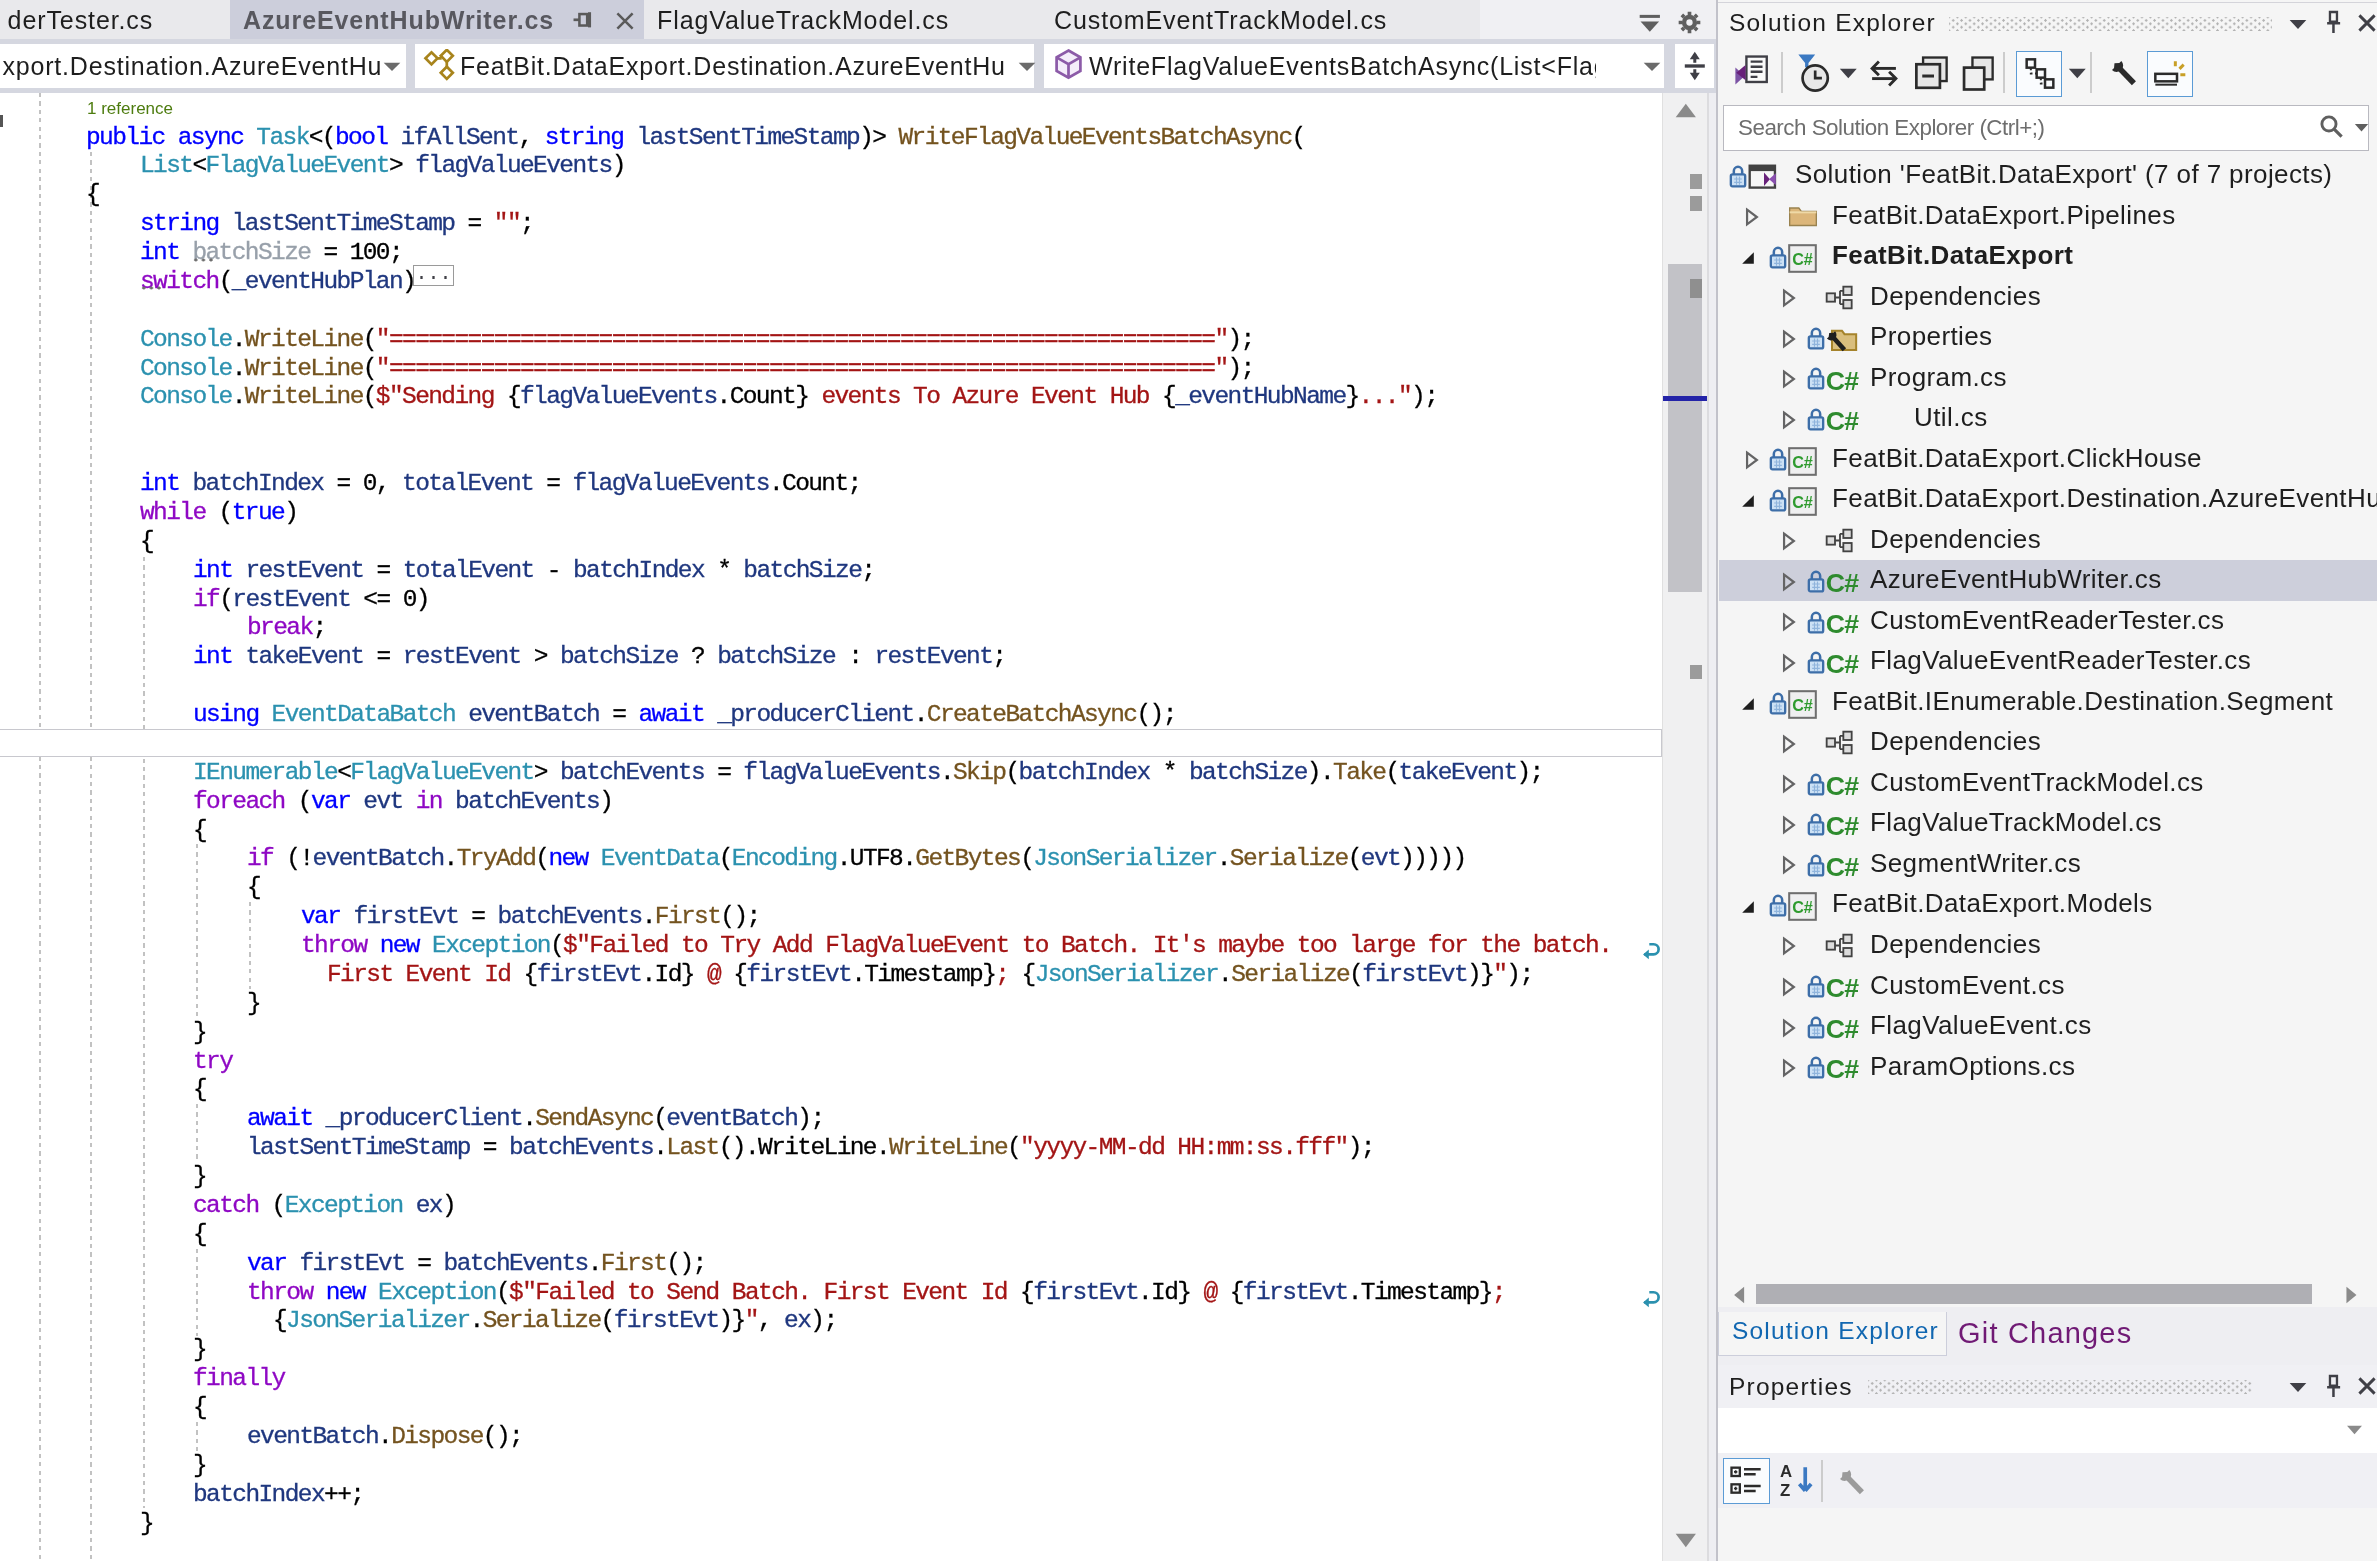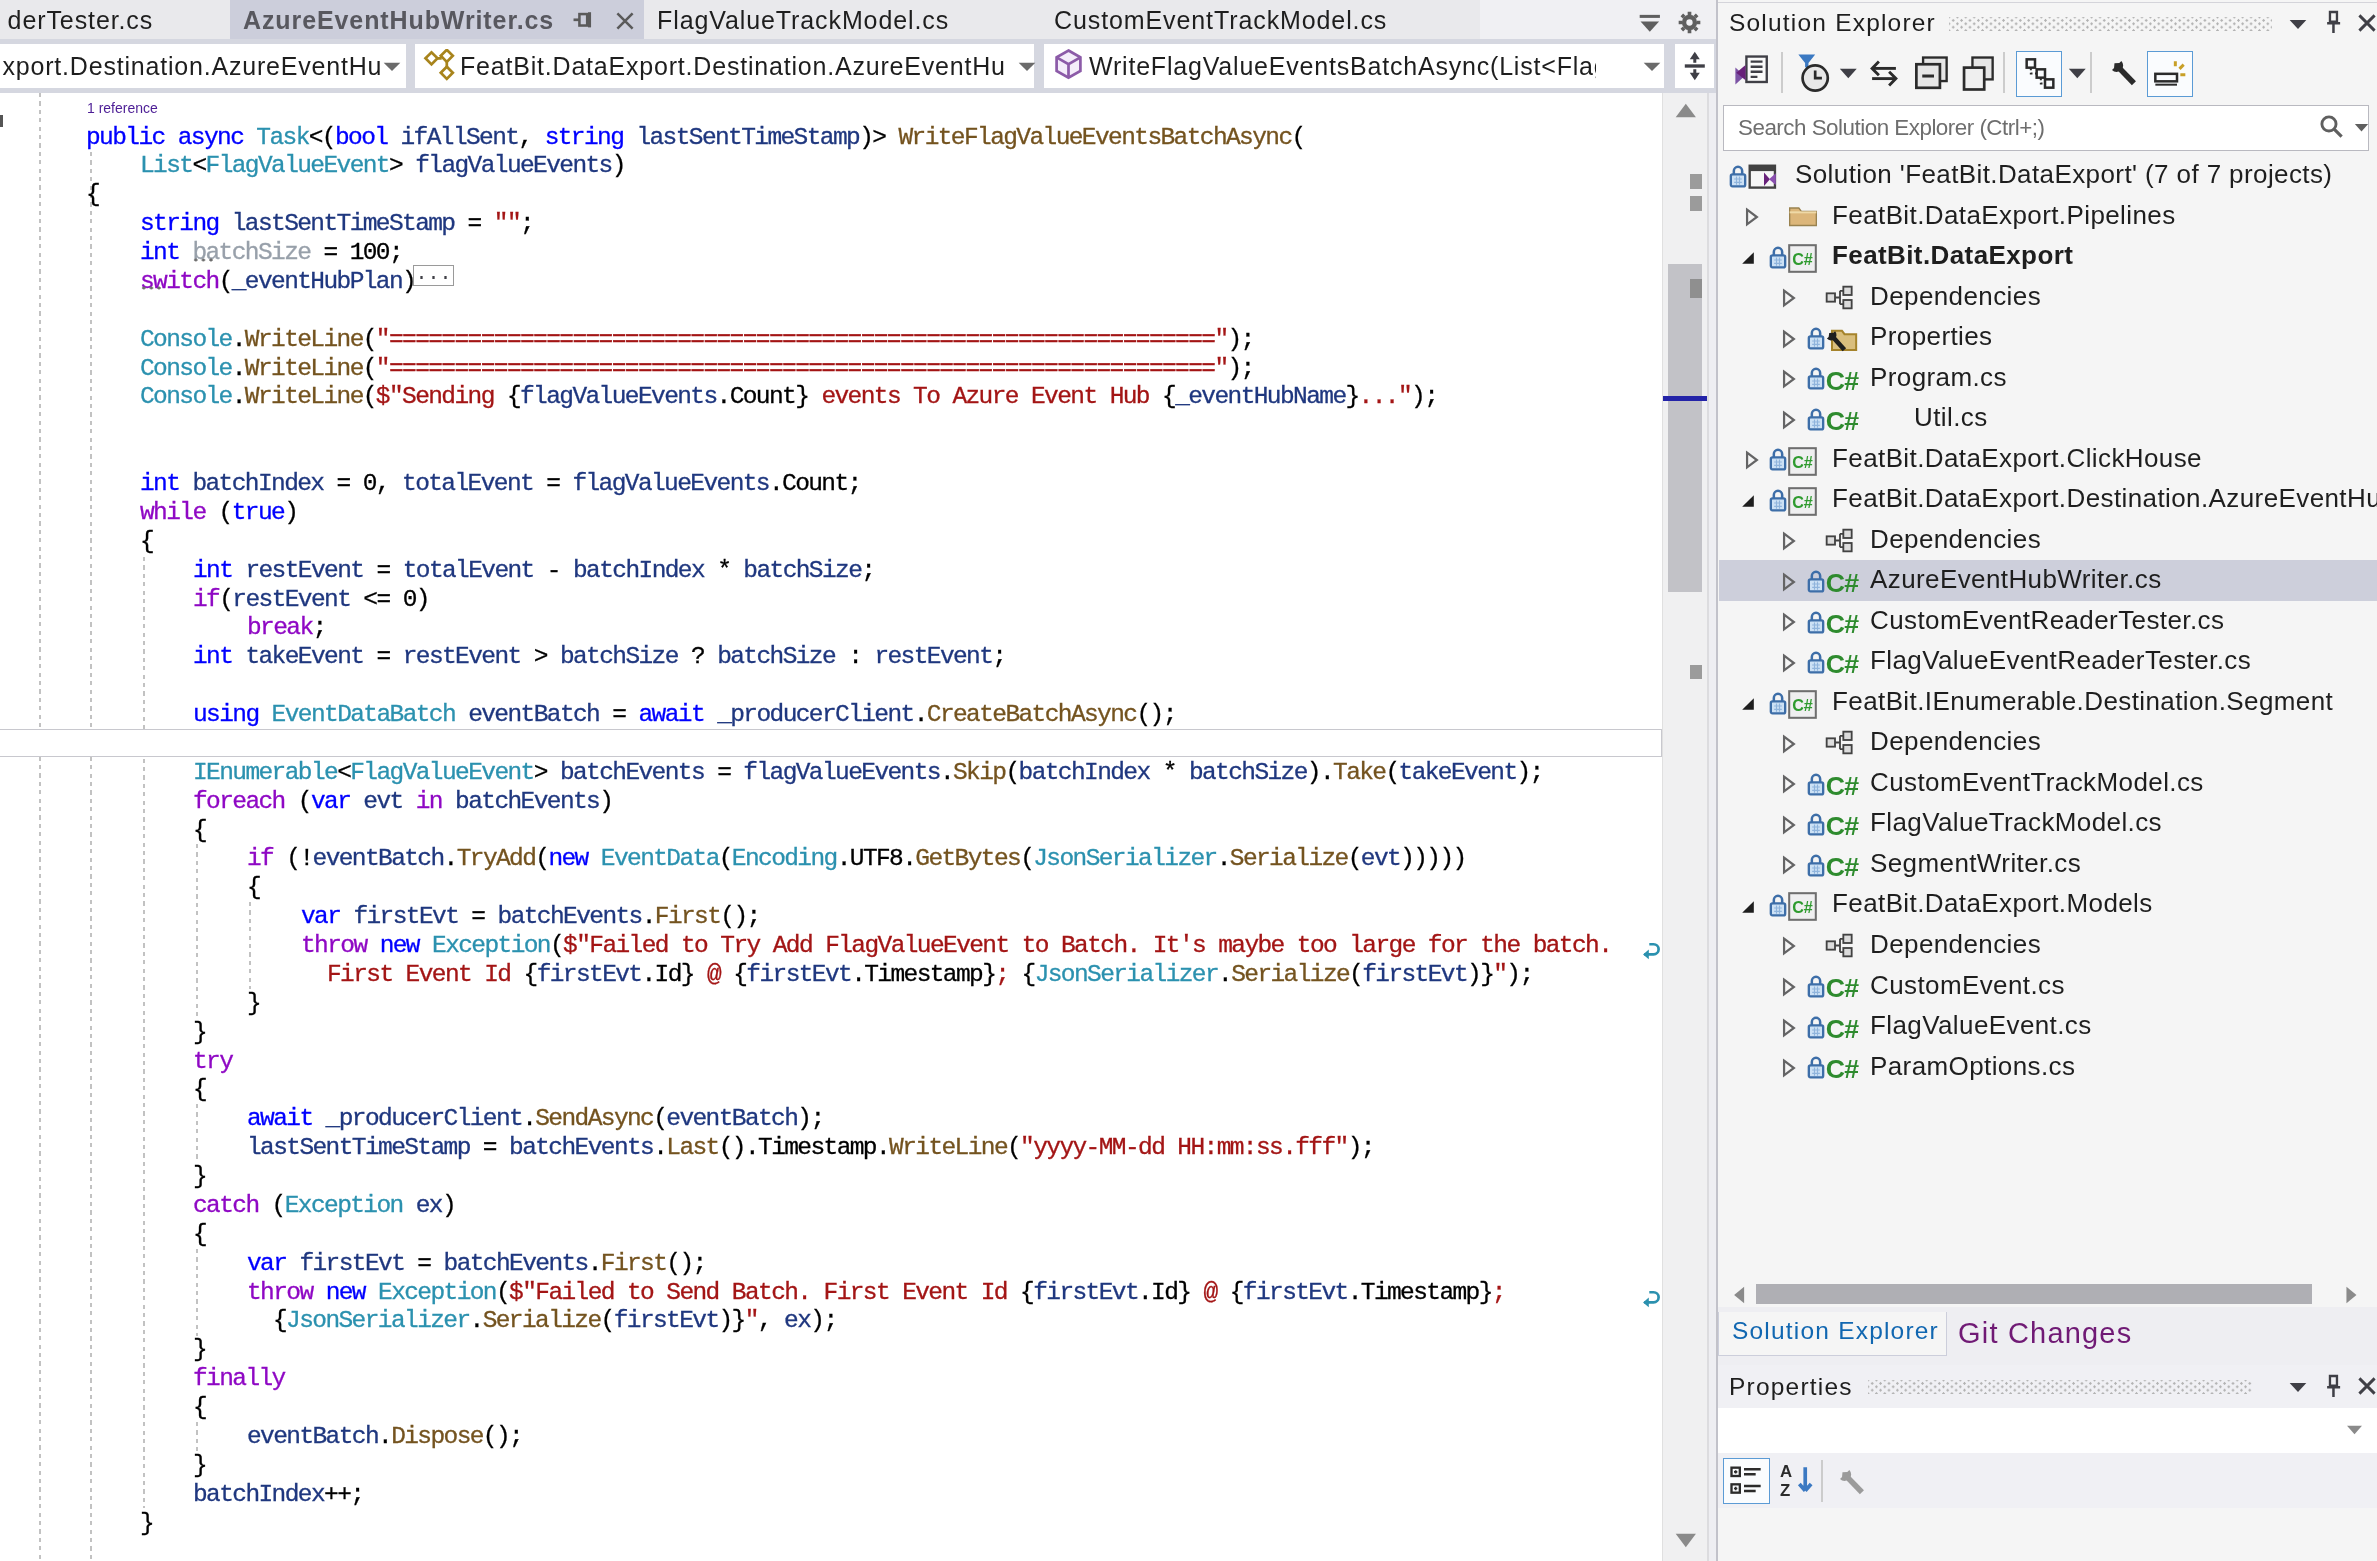--- a/index.html
+++ b/index.html
@@ -1,17 +1,17 @@
 <!DOCTYPE html>
 <html style="font-size:13.5px"><head><meta charset="utf-8"><style>
 *{margin:0;padding:0;box-sizing:border-box}
 html,body{width:2377px;height:1561px;overflow:hidden;position:relative;background:#EEEEF2;font-family:"Liberation Sans",sans-serif}
 .abs{position:absolute}
 .cl{position:absolute;white-space:pre;font-family:"Liberation Mono",monospace;font-size:24.5px;letter-spacing:-1.6px;line-height:29px;height:29px;color:#000;-webkit-text-stroke:0.3px currentColor}
-.lens{position:absolute;font-size:14px;color:#4c1d95;line-height:29px;height:29px}
+.lens{position:absolute;font-size:17px;color:#4d7c0f;line-height:29px;height:29px}
 .cl .k{color:#0000FF}.cl .c{color:#8F08C4}.cl .t{color:#2B91AF}.cl .i{color:#1F377F}.cl .m{color:#74531F}.cl .s{color:#A31515}.cl .p{color:#000}.cl .g{color:#98A0AA}
 .guide{position:absolute;width:1.7px;background-image:repeating-linear-gradient(to bottom,#C2C2C2 0 4.2px,transparent 4.2px 8.4px)}
 .trow{position:absolute;font-size:26px;letter-spacing:0.4px;color:#1E1E1E;line-height:35px;height:35px;white-space:pre}
 .ttl{position:absolute;font-size:24.5px;letter-spacing:1.2px;color:#1E1E1E}
 .dots{position:absolute;background-image:radial-gradient(circle,#B2B2B2 1px,transparent 1.4px),radial-gradient(circle,#B2B2B2 1px,transparent 1.4px);background-size:8.4px 6.8px;background-position:0 0,4.2px 3.4px}
 .tabtxt{position:absolute;font-size:25px;letter-spacing:0.9px;color:#1E1E1E;white-space:pre}
 .crumbtxt{position:absolute;font-size:25px;letter-spacing:0.8px;color:#1E1E1E;white-space:pre}
 </style></head><body>
 
 <div class="abs" style="left:0;top:0;width:1716px;height:39px;background:#F0F0F3"></div>
@@ -116,21 +116,21 @@
 <div class="cl" style="left:247px;top:844px"><span class="c">if</span><span class="p"> (!</span><span class="i">eventBatch</span><span class="p">.</span><span class="m">TryAdd</span><span class="p">(</span><span class="k">new</span><span class="t"> EventData</span><span class="p">(</span><span class="t">Encoding</span><span class="p">.UTF8.</span><span class="m">GetBytes</span><span class="p">(</span><span class="t">JsonSerializer</span><span class="p">.</span><span class="m">Serialize</span><span class="p">(</span><span class="i">evt</span><span class="p">)))))</span></div>
 <div class="cl" style="left:247px;top:873px"><span class="p">{</span></div>
 <div class="cl" style="left:301px;top:902px"><span class="k">var</span><span class="i"> firstEvt </span><span class="p">= </span><span class="i">batchEvents</span><span class="p">.</span><span class="m">First</span><span class="p">();</span></div>
 <div class="cl" style="left:301px;top:931px"><span class="c">throw </span><span class="k">new </span><span class="t">Exception</span><span class="p">(</span><span class="s">$"Failed to Try Add FlagValueEvent to Batch. It's maybe too large for the batch.</span></div>
 <div class="cl" style="left:327px;top:960px"><span class="s">First Event Id </span><span class="p">{</span><span class="i">firstEvt</span><span class="p">.Id} </span><span class="s">@ </span><span class="p">{</span><span class="i">firstEvt</span><span class="p">.Timestamp}</span><span class="s">; </span><span class="p">{</span><span class="t">JsonSerializer</span><span class="p">.</span><span class="m">Serialize</span><span class="p">(</span><span class="i">firstEvt</span><span class="p">)}</span><span class="s">"</span><span class="p">);</span></div>
 <div class="cl" style="left:247px;top:989px"><span class="p">}</span></div>
 <div class="cl" style="left:193px;top:1018px"><span class="p">}</span></div>
 <div class="cl" style="left:193px;top:1047px"><span class="c">try</span></div>
 <div class="cl" style="left:193px;top:1075px"><span class="p">{</span></div>
 <div class="cl" style="left:247px;top:1104px"><span class="k">await</span><span class="i"> _producerClient</span><span class="p">.</span><span class="m">SendAsync</span><span class="p">(</span><span class="i">eventBatch</span><span class="p">);</span></div>
-<div class="cl" style="left:247px;top:1133px"><span class="i">lastSentTimeStamp</span><span class="p"> = </span><span class="i">batchEvents</span><span class="p">.</span><span class="m">Last</span><span class="p">().Timestamp.</span><span class="m">WriteLine</span><span class="p">(</span><span class="s">"yyyy-MM-dd HH:mm:ss.fff"</span><span class="p">);</span></div>
+<div class="cl" style="left:247px;top:1133px"><span class="i">lastSentTimeStamp</span><span class="p"> = </span><span class="i">batchEvents</span><span class="p">.</span><span class="m">Last</span><span class="p">().WriteLine.</span><span class="m">WriteLine</span><span class="p">(</span><span class="s">"yyyy-MM-dd HH:mm:ss.fff"</span><span class="p">);</span></div>
 <div class="cl" style="left:193px;top:1162px"><span class="p">}</span></div>
 <div class="cl" style="left:193px;top:1191px"><span class="c">catch</span><span class="p"> (</span><span class="t">Exception</span><span class="i"> ex</span><span class="p">)</span></div>
 <div class="cl" style="left:193px;top:1220px"><span class="p">{</span></div>
 <div class="cl" style="left:247px;top:1249px"><span class="k">var</span><span class="i"> firstEvt </span><span class="p">= </span><span class="i">batchEvents</span><span class="p">.</span><span class="m">First</span><span class="p">();</span></div>
 <div class="cl" style="left:247px;top:1278px"><span class="c">throw </span><span class="k">new </span><span class="t">Exception</span><span class="p">(</span><span class="s">$"Failed to Send Batch. First Event Id </span><span class="p">{</span><span class="i">firstEvt</span><span class="p">.Id} </span><span class="s">@ </span><span class="p">{</span><span class="i">firstEvt</span><span class="p">.Timestamp}</span><span class="s">;</span></div>
 <div class="cl" style="left:273px;top:1306px"><span class="p">{</span><span class="t">JsonSerializer</span><span class="p">.</span><span class="m">Serialize</span><span class="p">(</span><span class="i">firstEvt</span><span class="p">)}</span><span class="s">"</span><span class="p">, </span><span class="i">ex</span><span class="p">);</span></div>
 <div class="cl" style="left:193px;top:1335px"><span class="p">}</span></div>
 <div class="cl" style="left:193px;top:1364px"><span class="c">finally</span></div>
 <div class="cl" style="left:193px;top:1393px"><span class="p">{</span></div>
 <div class="cl" style="left:247px;top:1422px"><span class="i">eventBatch</span><span class="p">.</span><span class="m">Dispose</span><span class="p">();</span></div>

